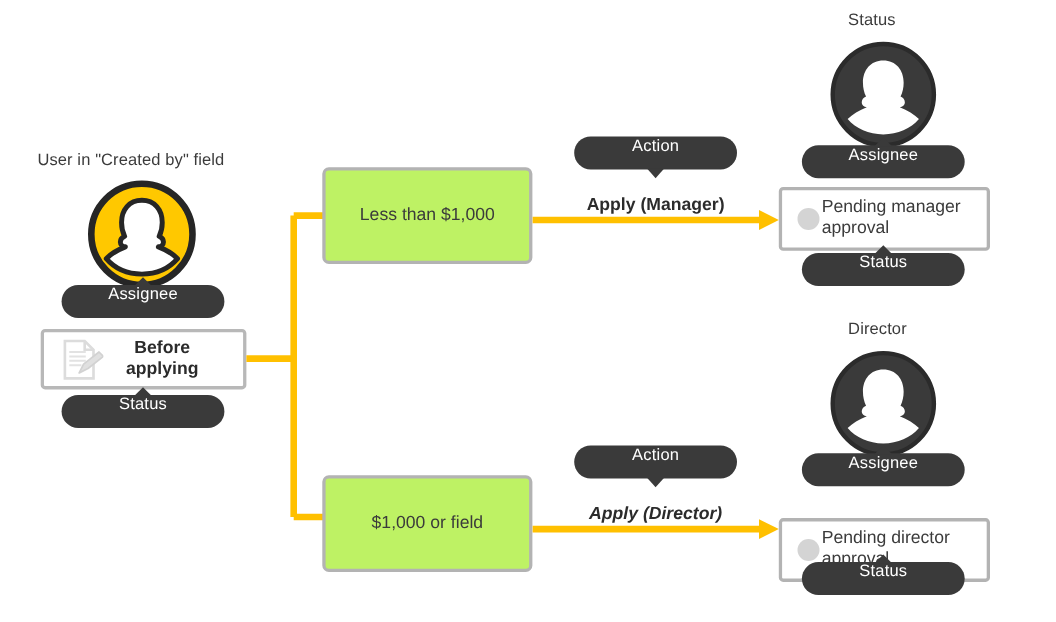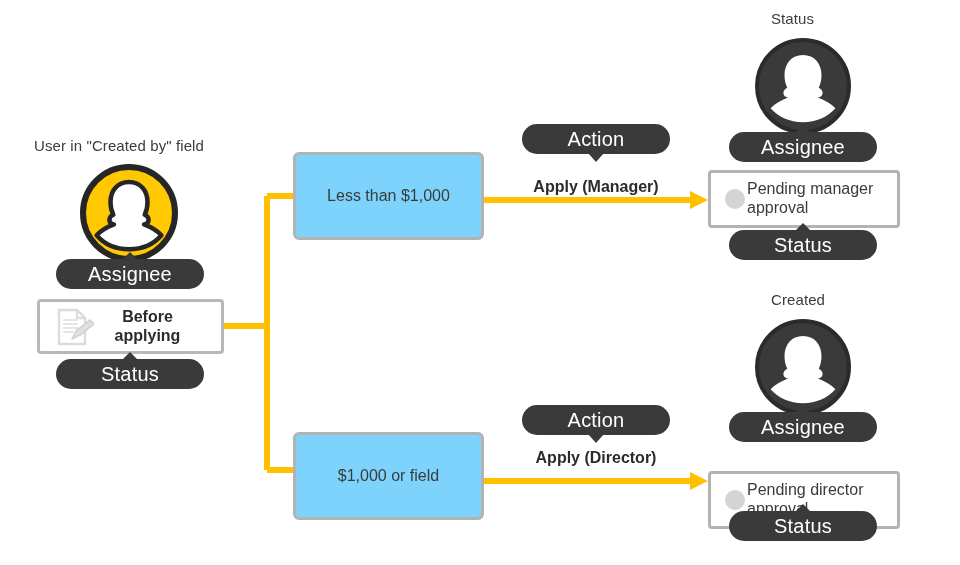--- a/index.html
+++ b/index.html
@@ -32,23 +32,23 @@
   .avatar { width: 100px; height: 100px; }
   .avatar svg { display: block; width: 100%; height: 100%; }
 
   
   .pill {
     position: absolute;
     height: 30px;
     background: #3a3a3a;
     border-radius: 15px;
     color: #ffffff;
-    font-size: 20px;
-    display: flex;
-    align-items: center;
+    font-size: 15px;
+    display: flex;
+    align-items: flex-start;
     justify-content: center;
     letter-spacing: 0.2px;
   }
   
   .pill.point-up::before {
     content: "";
     position: absolute;
     top: -7px;
     left: 50%;
     margin-left: -8px;
@@ -119,21 +119,21 @@
     font-size: 16px;
     font-weight: bold;
     color: #2b2b2b;
     line-height: 1.18;
     padding-right: 20px;
   }
 
   
   .cond-box {
     position: absolute;
-    background: #7dd3fc;
+    background: #bef264;
     border: 3px solid #b3b3b3;
     border-radius: 6px;
     box-sizing: border-box;
     display: flex;
     align-items: center;
     justify-content: center;
     font-size: 16px;
     color: #3b3b3b;
   }
 
@@ -248,30 +248,30 @@
   </div>
 
   <div class="cond-box" style="left:293px; top:432px; width:191px; height:88px;">
     <span>$1,000 or field</span>
   </div>
 
   <div class="pill point-down" style="left:522px; top:405px; width:148px;">
     <span>Action</span>
   </div>
 
-  <div class="action-label" style="left:510px; top:437px; width:172px;">Apply (Director)</div>
+  <div class="action-label" style="left:510px; top:447px; width:172px;font-style:italic;">Apply (Director)</div>
 
   <div class="conn" style="left:484px; top:469px;">
     <svg width="228" height="24" viewBox="0 0 228 24" xmlns="http://www.w3.org/2000/svg">
       <line x1="0" y1="12" x2="208" y2="12" stroke="#FFC000" stroke-width="6"></line>
       <path d="M206 3 L224 12 L206 21 Z" fill="#FFC000"></path>
     </svg>
   </div>
 
-  <div class="abs caption" style="left:771px; top:291px;">Created</div>
+  <div class="abs caption" style="left:771px; top:291px;">Director</div>
 
   <div class="abs avatar" style="left:753px; top:317px;">
     <svg viewBox="0 0 100 100" xmlns="http://www.w3.org/2000/svg">
       <circle cx="50" cy="50" r="46" fill="#3A3A3A" stroke="#2B2B2B" stroke-width="4"></circle>
       <path d="M50 19c-11.5 0-18.5 8.6-18.5 20.2 0 4.5 1 9 2.8 12.6 -2.4 1.1 -3.9 2.9 -3.9 5.1 0 2.6 2.1 4.3 4.6 4.5 -6.9 2.6 -13.2 6.4 -17.4 10.8 7.4 8.6 19.2 14 32.4 14 13.2 0 25 -5.4 32.4 -14 -4.2 -4.4 -10.5 -8.2 -17.4 -10.8 2.5 -0.2 4.6 -1.9 4.6 -4.5 0 -2.2 -1.5 -4 -3.9 -5.1 1.8 -3.6 2.8 -8.1 2.8 -12.6C68.5 27.6 61.5 19 50 19z" fill="#FFFFFF"></path>
     </svg>
   </div>
 
   <div class="pill point-up" style="left:729px; top:412px; width:148px;">
     <span>Assignee</span>

